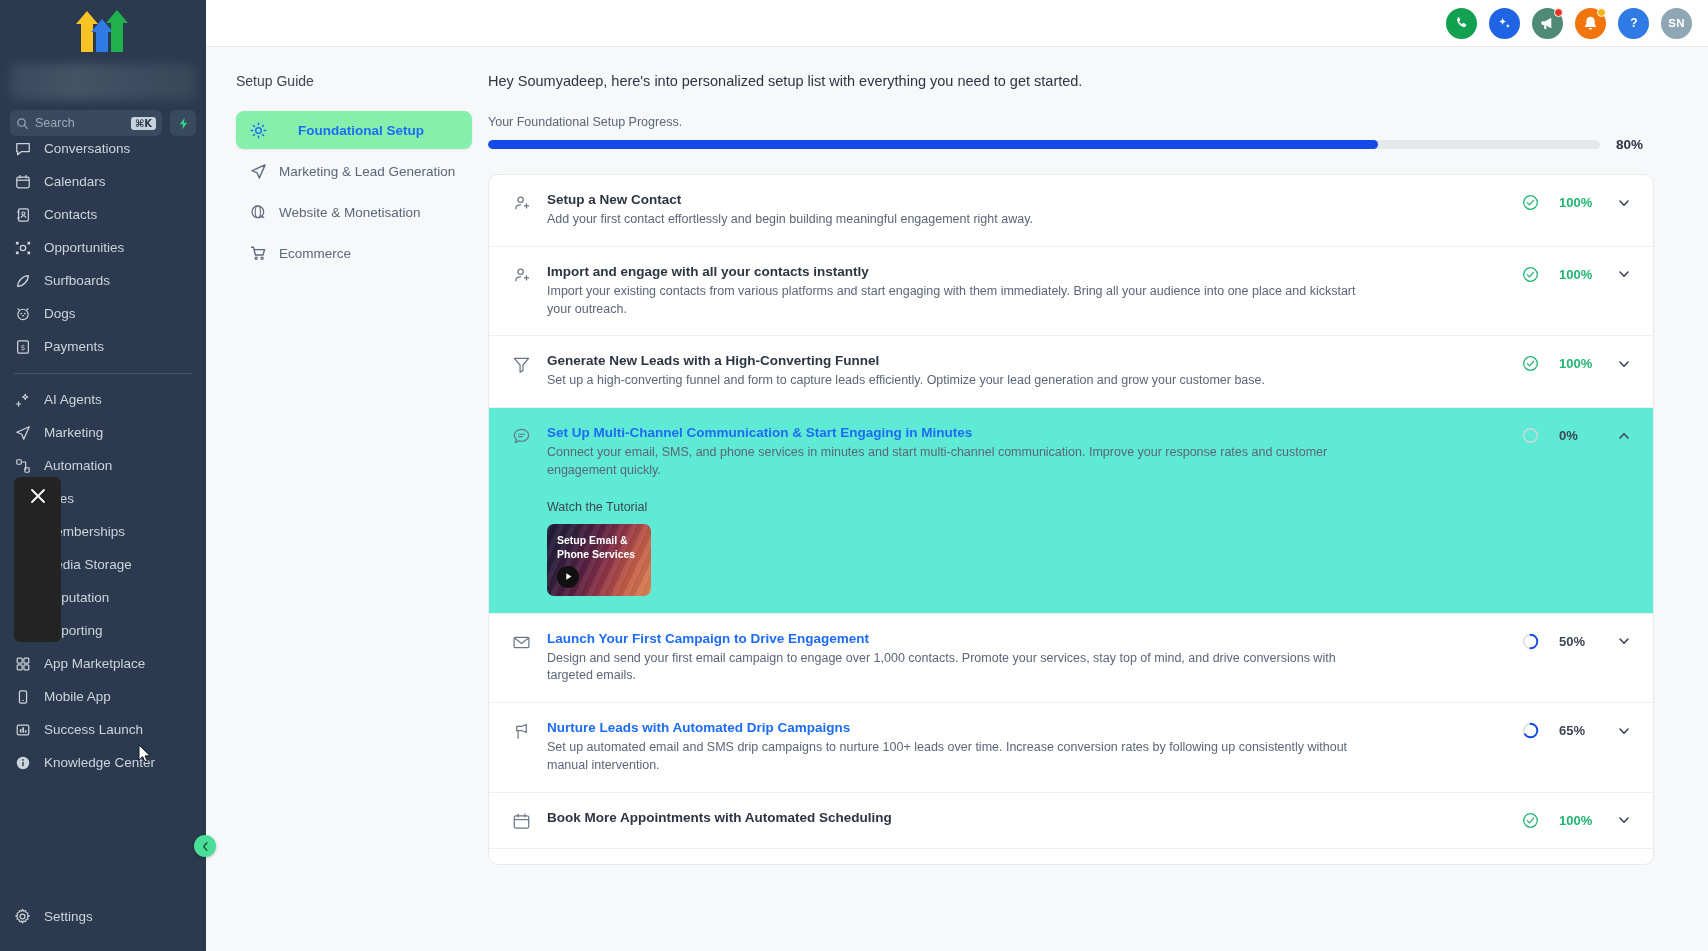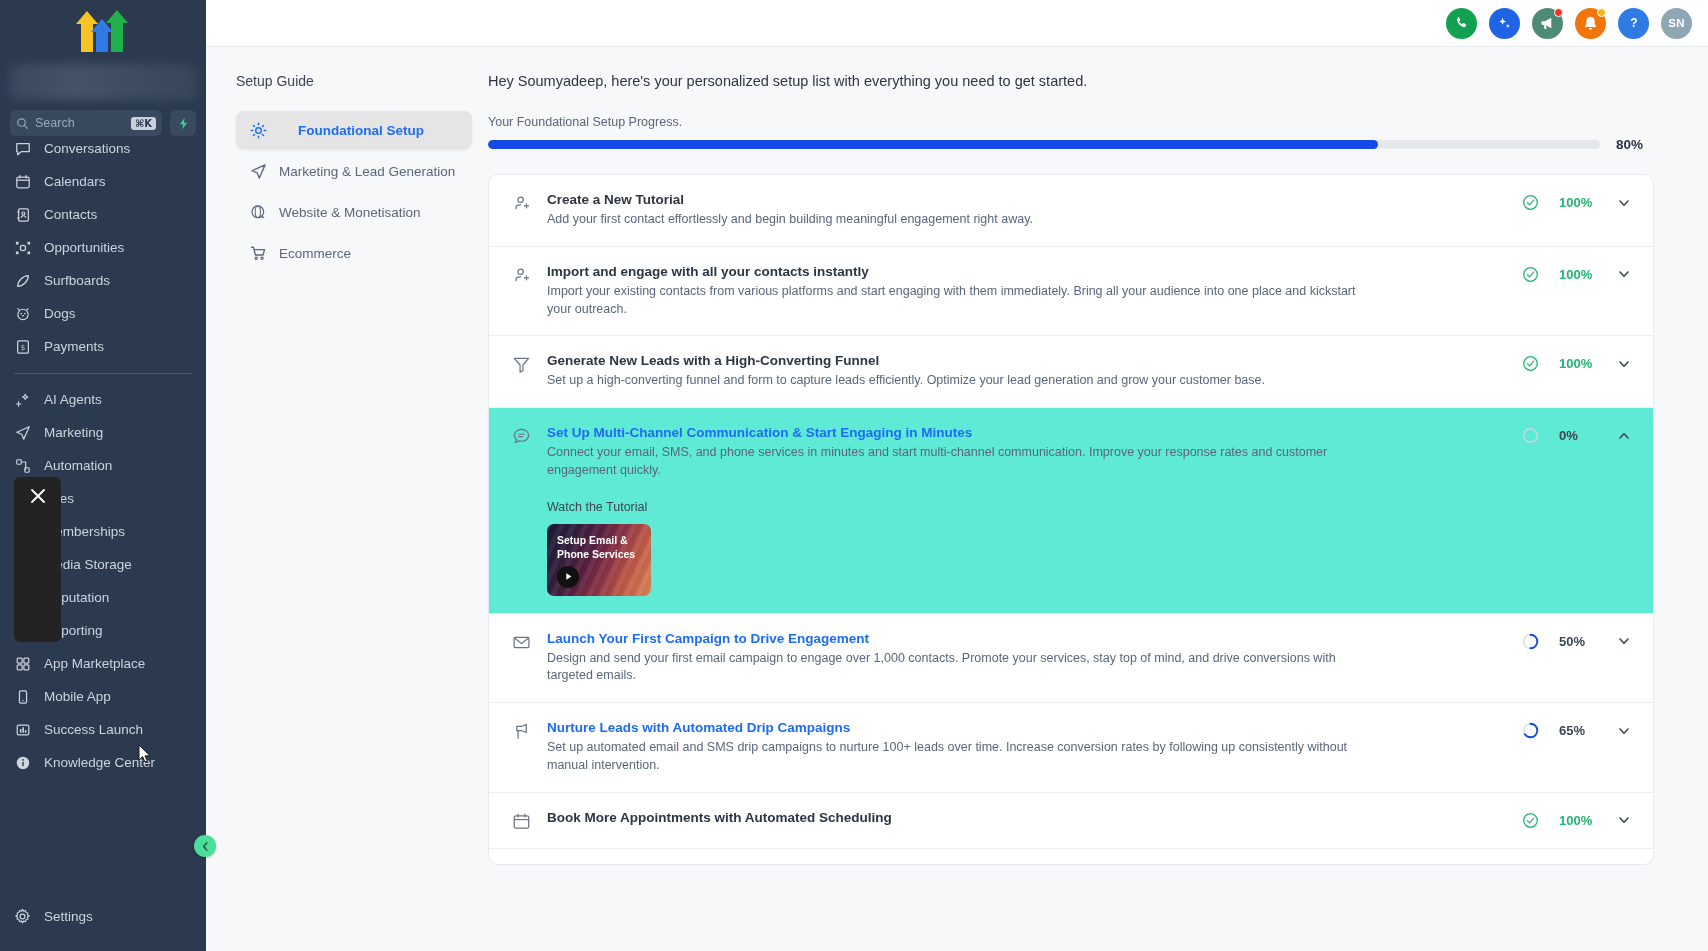--- a/index.html
+++ b/index.html
@@ -101,21 +101,21 @@
   
   .guide-nav { width: 282px; flex: 0 0 282px; padding: 26px 16px 0 30px; }
   .guide-title { font-size: 14px; color: #3d4654; margin-bottom: 22px; }
   .guide-item {
     display: flex; align-items: center; gap: 12px;
     height: 38px; border-radius: 8px; padding: 0 14px;
     color: #5b6679; font-size: 13.5px; margin-bottom: 3px;
   }
   .guide-item .gi { width: 17px; height: 17px; flex: 0 0 17px; display:flex;align-items:center;justify-content:center; }
   .guide-item.active {
-    background: #e5e5e5; color: #1d6cf5; font-weight: 700;
+    background: #86efac; color: #1d6cf5; font-weight: 700;
     box-shadow: 0 1px 3px rgba(20,30,60,.09);
     gap: 31px;
   }
 
   
   .main-col { flex: 1; min-width: 0; padding: 26px 54px 0 0; display: flex; flex-direction: column; }
   .greeting { font-size: 14.5px; color: #2d3543; margin-bottom: 26px; }
   .progress-label { font-size: 12.5px; color: #5b6679; margin-bottom: 8px; }
   .progress-row { display: flex; align-items: center; gap: 16px; margin-bottom: 22px; }
   .progress-track { flex: 1; height: 9px; border-radius: 5px; background: #e4e7ec; overflow: hidden; }
@@ -518,42 +518,42 @@
                 <path d="M1.6 2.4h2.1l2 8.2h8.1l1.6-5.7H4.6" fill="none" stroke="#5b6679" stroke-width="1.4" stroke-linecap="round" stroke-linejoin="round"></path>
                 <circle cx="6.6" cy="14" r="1.2" fill="none" stroke="#5b6679" stroke-width="1.2"></circle>
                 <circle cx="12.8" cy="14" r="1.2" fill="none" stroke="#5b6679" stroke-width="1.2"></circle>
               </svg>
           </span>
           <span>Ecommerce</span>
         </div>
       </div>
 
       <div class="main-col">
-        <div class="greeting">Hey Soumyadeep, here's your personalized setup list with everything you need to get started.</div>
+        <div class="greeting">Hey Soumyadeep, here's into personalized setup list with everything you need to get started.</div>
         <div class="progress-label">Your Foundational Setup Progress.</div>
         <div class="progress-row">
           <div class="progress-track">
             <div class="progress-fill" id="pfill" style="width: 80%;"></div>
           </div>
           <div class="progress-pct">80%</div>
         </div>
 
         <div class="cards">
 
           <div class="card">
             <span class="cicon">
               <svg width="19" height="19" viewBox="0 0 20 20">
                   <circle cx="9" cy="6" r="2.8" fill="none" stroke="#6b7585" stroke-width="1.3"></circle>
                   <path d="M4 15.5c0-2.6 2.2-4 5-4" fill="none" stroke="#6b7585" stroke-width="1.3" stroke-linecap="round"></path>
                   <line x1="13" y1="12.5" x2="17.5" y2="12.5" stroke="#6b7585" stroke-width="1.3" stroke-linecap="round"></line>
                   <line x1="15.25" y1="10.3" x2="15.25" y2="14.7" stroke="#6b7585" stroke-width="1.3" stroke-linecap="round"></line>
                 </svg>
             </span>
             <div class="cbody">
-              <div class="ctitle">Create a New Tutorial</div>
+              <div class="ctitle">Setup a New Contact</div>
               <div class="cdesc">Add your first contact effortlessly and begin building meaningful engagement right away.</div>
             </div>
             <div class="cright">
               <svg width="17" height="17" viewBox="0 0 20 20">
                   <circle cx="10" cy="10" r="8" fill="none" stroke="#22b573" stroke-width="1.5"></circle>
                   <path d="M6.2 10.2 L8.8 12.8 L13.8 7.2" fill="none" stroke="#22b573" stroke-width="1.5" stroke-linecap="round" stroke-linejoin="round"></path>
                 </svg>
               <span class="pct done">100%</span>
               <svg class="chev" viewBox="0 0 14 14">
                   <path d="M3 5 L7 9.2 L11 5" fill="none" stroke="#3d4654" stroke-width="1.6" stroke-linecap="round" stroke-linejoin="round"></path>

